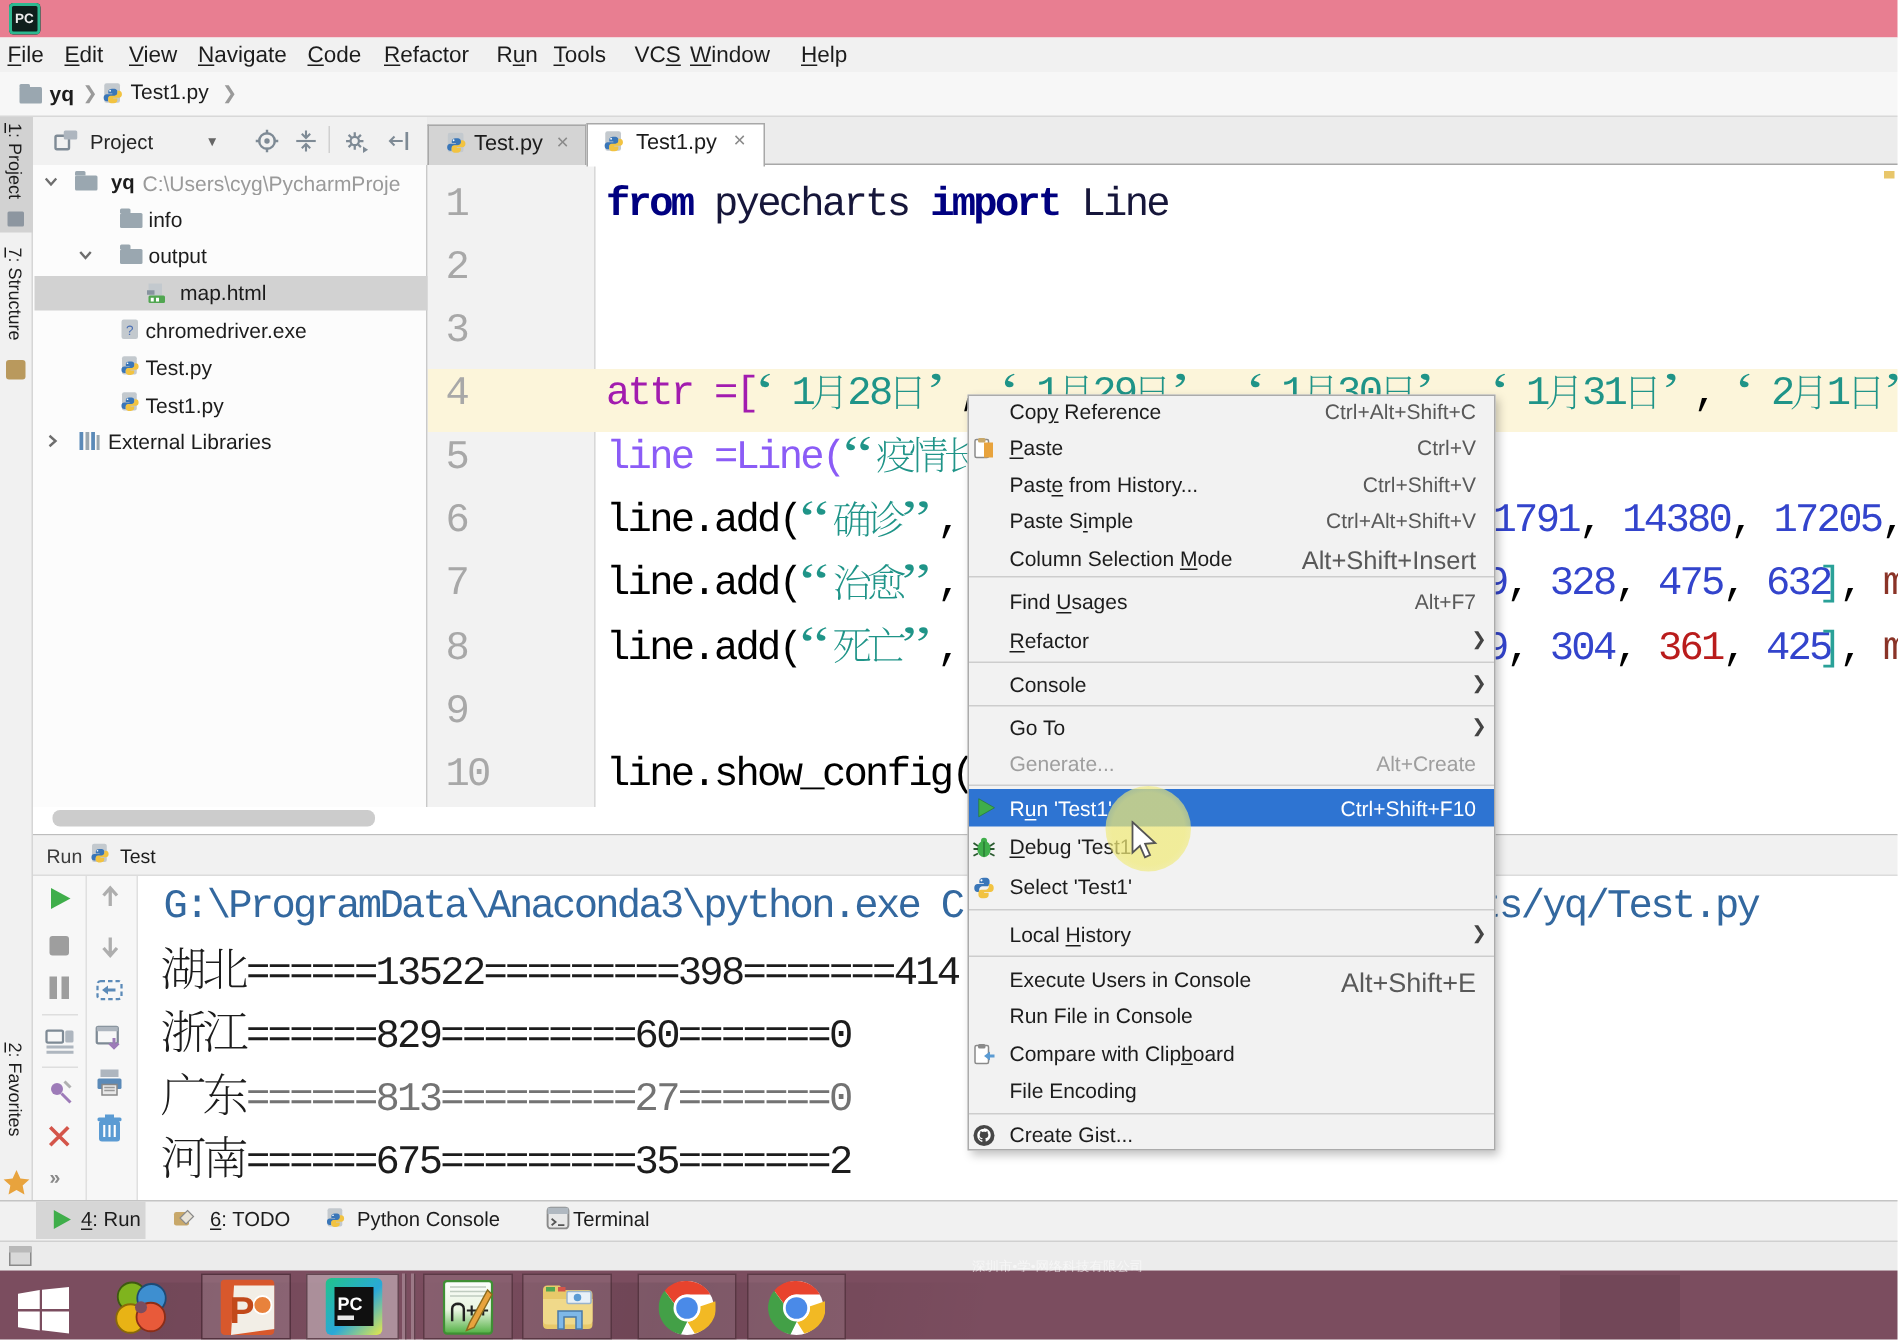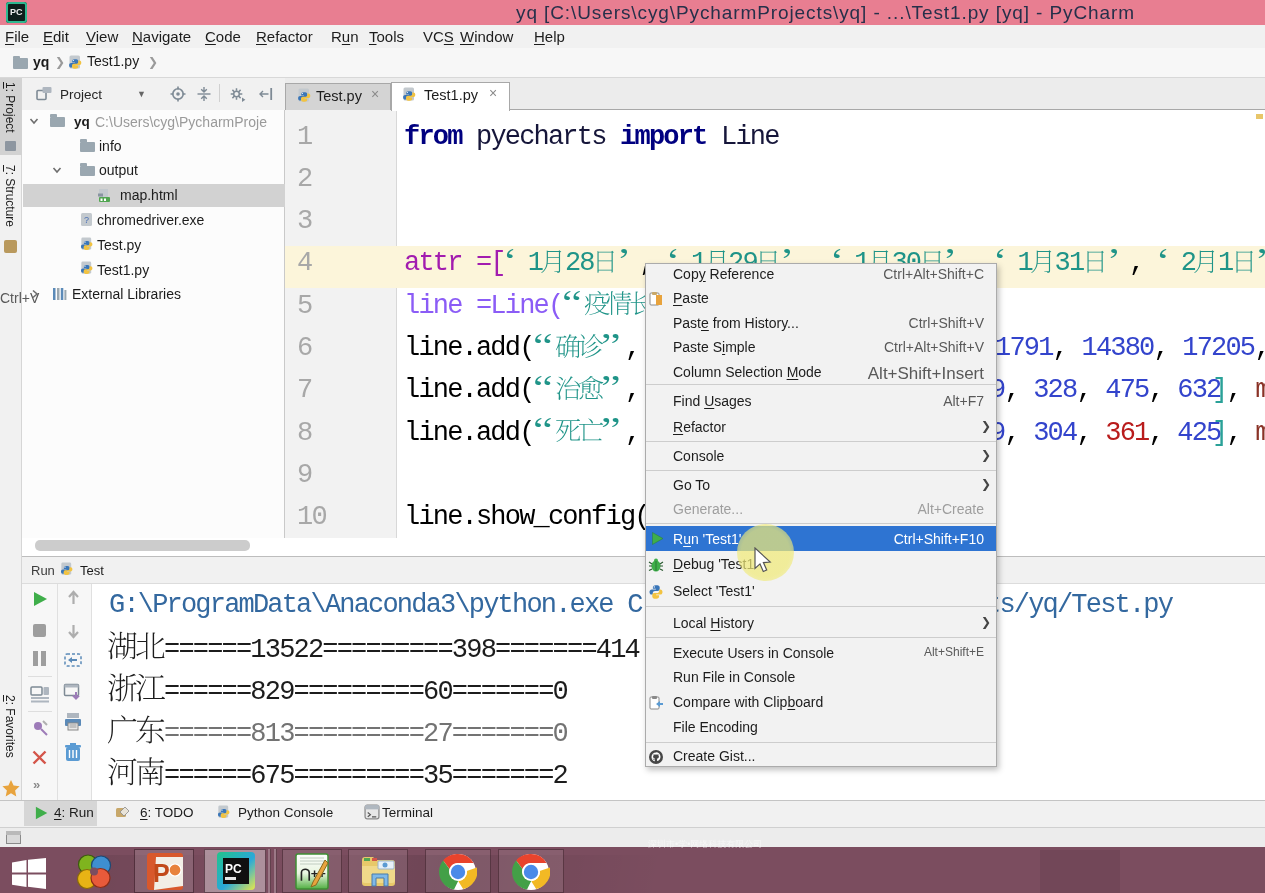--- a/index.html
+++ b/index.html
@@ -253,21 +253,20 @@
 <span class="m abs" style="left:1105.3px;top:419.6px;color:#b91c1c;">361</span>
 <span class="m abs" style="left:1148.5px;top:419.6px;color:#000;">, </span>
 <span class="m abs" style="left:1177.3px;top:419.6px;color:#3344cc;">425</span>
 <span class="m abs" style="left:1212.0px;top:419.6px;color:#2aa198;">]</span>
 <span class="m abs" style="left:1226.4px;top:419.6px;color:#000;">, </span>
 <span class="m abs" style="left:1255.2px;top:419.6px;color:#8a3327;">ma</span>
 <div class="abs" style="left:1256px;top:114px;width:7px;height:5px;background:#e8c66a"></div>
 <div class="abs" style="left:0;top:0;width:1265px;height:25px;background:#e87e91">
     <div class="abs" style="left:6px;top:2px;width:21px;height:21px;background:#0f1f1c;border-radius:3px;box-shadow:inset 0 0 0 2px #2db890"></div>
     <div class="abs" style="left:10px;top:7px;font-size:9px;color:#eee;font-weight:bold">PC</div>
-    <div class="abs" style="left:516px;top:2px;font-size:19px;letter-spacing:0.9px;color:#26304a">yq [C:\Users\cyg\PycharmProjects\yq] - ...\Test1.py [yq] - PyCharm</div>
   </div>
 <div class="abs" style="left:0;top:25px;width:1265px;height:23px;background:#f1f1f1">
     <div class="ui" style="left:5px;top:3px;font-size:15px"><u>F</u>ile</div>
     <div class="ui" style="left:43px;top:3px;font-size:15px"><u>E</u>dit</div>
     <div class="ui" style="left:86px;top:3px;font-size:15px"><u>V</u>iew</div>
     <div class="ui" style="left:132px;top:3px;font-size:15px"><u>N</u>avigate</div>
     <div class="ui" style="left:205px;top:3px;font-size:15px"><u>C</u>ode</div>
     <div class="ui" style="left:256px;top:3px;font-size:15px"><u>R</u>efactor</div>
     <div class="ui" style="left:331px;top:3px;font-size:15px">R<u>u</u>n</div>
     <div class="ui" style="left:369px;top:3px;font-size:15px"><u>T</u>ools</div>
@@ -610,21 +609,21 @@
 <div class="abs" style="left:646px;top:742.0px;width:350px;height:1px;background:#cdcdcd"></div>
 <div class="abs" style="left:646px;top:526px;width:350px;height:25px;background:#2e74d2"></div>
 <svg class="abs" style="left:650px;top:531px" width="15" height="15" viewBox="0 0 15 15">
     <path d="M2.5 1.5l10.5 6-10.5 6z" fill="#3fae4a" stroke="#2a7a35" stroke-width=".5"></path>
   </svg>
 <div class="ui" style="left:673px;top:531px;color:#fff;font-size:14px">R<u>u</u>n 'Test1'</div>
 <div class="ui" style="left:0;top:531px;color:#fff;width:984px;text-align:right;font-size:14px">Ctrl+Shift+F10</div>
 <div class="ui" style="left:673px;top:266.0px;color:#1c1c1c;font-size:14px">Cop<u>y</u> Reference</div>
 <div class="ui" style="left:0;top:266.0px;color:#595959;width:984px;text-align:right;font-size:14px">Ctrl+Alt+Shift+C</div>
 <div class="ui" style="left:673px;top:290.0px;color:#1c1c1c;font-size:14px"><u>P</u>aste</div>
-<div class="ui" style="left:0;top:290.0px;color:#595959;width:984px;text-align:left;font-size:14px">Ctrl+V</div>
+<div class="ui" style="left:0;top:290.0px;color:#595959;width:984px;text-align:right;font-size:14px">Ctrl+V</div>
 <svg class="abs" style="left:648px;top:291.0px" width="15" height="15" viewBox="0 0 15 15">
     <rect x="2" y="2" width="9" height="12" rx="1" fill="#fff" stroke="#8a8a8a"></rect>
     <rect x="4" y="1" width="5" height="3" rx="1" fill="#c8a86a"></rect>
     <rect x="8" y="4" width="6" height="10" fill="#e8a33d"></rect>
   </svg>
 <div class="ui" style="left:673px;top:314.5px;color:#1c1c1c;font-size:14px">Past<u>e</u> from History...</div>
 <div class="ui" style="left:0;top:314.5px;color:#595959;width:984px;text-align:right;font-size:14px">Ctrl+Shift+V</div>
 <div class="ui" style="left:673px;top:339.0px;color:#1c1c1c;font-size:14px">Paste S<u>i</u>mple</div>
 <div class="ui" style="left:0;top:339.0px;color:#595959;width:984px;text-align:right;font-size:14px">Ctrl+Alt+Shift+V</div>
 <div class="ui" style="left:673px;top:364.0px;color:#1c1c1c;font-size:14px">Column Selection <u>M</u>ode</div>
@@ -648,21 +647,21 @@
   </svg>
 <div class="ui" style="left:673px;top:582.5px;color:#1c1c1c;font-size:14px">Select 'Test1'</div>
 <svg class="abs" style="left:648px;top:583.5px" width="16" height="16" viewBox="0 0 16 16">
     <path d="M7.8 1.2c-2.2 0-2.9 1-2.9 2.2v1.4h3v.6H3.7c-1.2 0-2.2.9-2.2 2.6 0 1.7.9 2.6 2.2 2.6h1.1V9c0-1.2 1-2.1 2.2-2.1h2.9c1 0 1.8-.8 1.8-1.9V3.4c0-1.2-1-2.2-2.2-2.2z" fill="#3a76b8"></path>
     <path d="M8.2 14.8c2.2 0 2.9-1 2.9-2.2v-1.4h-3v-.6h4.2c1.2 0 2.2-.9 2.2-2.6 0-1.7-.9-2.6-2.2-2.6h-1.1V7c0 1.2-1 2.1-2.2 2.1H6.1c-1 0-1.8.8-1.8 1.9v1.6c0 1.2 1 2.2 2.2 2.2z" fill="#f2c341"></path>
     <circle cx="6.3" cy="2.9" r=".7" fill="#fff"></circle>
   </svg>
 <div class="ui" style="left:673px;top:614.5px;color:#1c1c1c;font-size:14px">Local <u>H</u>istory</div>
 <div class="abs" style="left:981px;top:614.5px;color:#444;font-size:12px">❯</div>
 <div class="ui" style="left:673px;top:644.5px;color:#1c1c1c;font-size:14px">Execute Users in Console</div>
-<div class="ui" style="left:0;top:644.5px;color:#595959;width:984px;text-align:right;font-size:12px">Alt+Shift+E</div>
+<div class="ui" style="left:0;top:644.5px;color:#595959;width:984px;text-align:right;font-size:18px">Alt+Shift+E</div>
 <div class="ui" style="left:673px;top:668.5px;color:#1c1c1c;font-size:14px">Run File in Console</div>
 <div class="ui" style="left:673px;top:693.5px;color:#1c1c1c;font-size:14px">Compare with Clip<u>b</u>oard</div>
 <svg class="abs" style="left:648px;top:694.5px" width="16" height="16" viewBox="0 0 16 16">
     <rect x="2" y="2" width="9" height="12" rx="1" fill="#fff" stroke="#8a8a8a"></rect>
     <rect x="4" y="1" width="5" height="3" rx="1" fill="#8a8a8a"></rect>
     <path d="M8 9l4-3v2h3v2h-3v2z" fill="#5b9bd3"></path>
   </svg>
 <div class="ui" style="left:673px;top:718.5px;color:#1c1c1c;font-size:14px">File Encoding</div>
 <div class="ui" style="left:673px;top:747.5px;color:#1c1c1c;font-size:14px">Create Gist...</div>
 <svg class="abs" style="left:648px;top:748.5px" width="16" height="16" viewBox="0 0 16 16">

